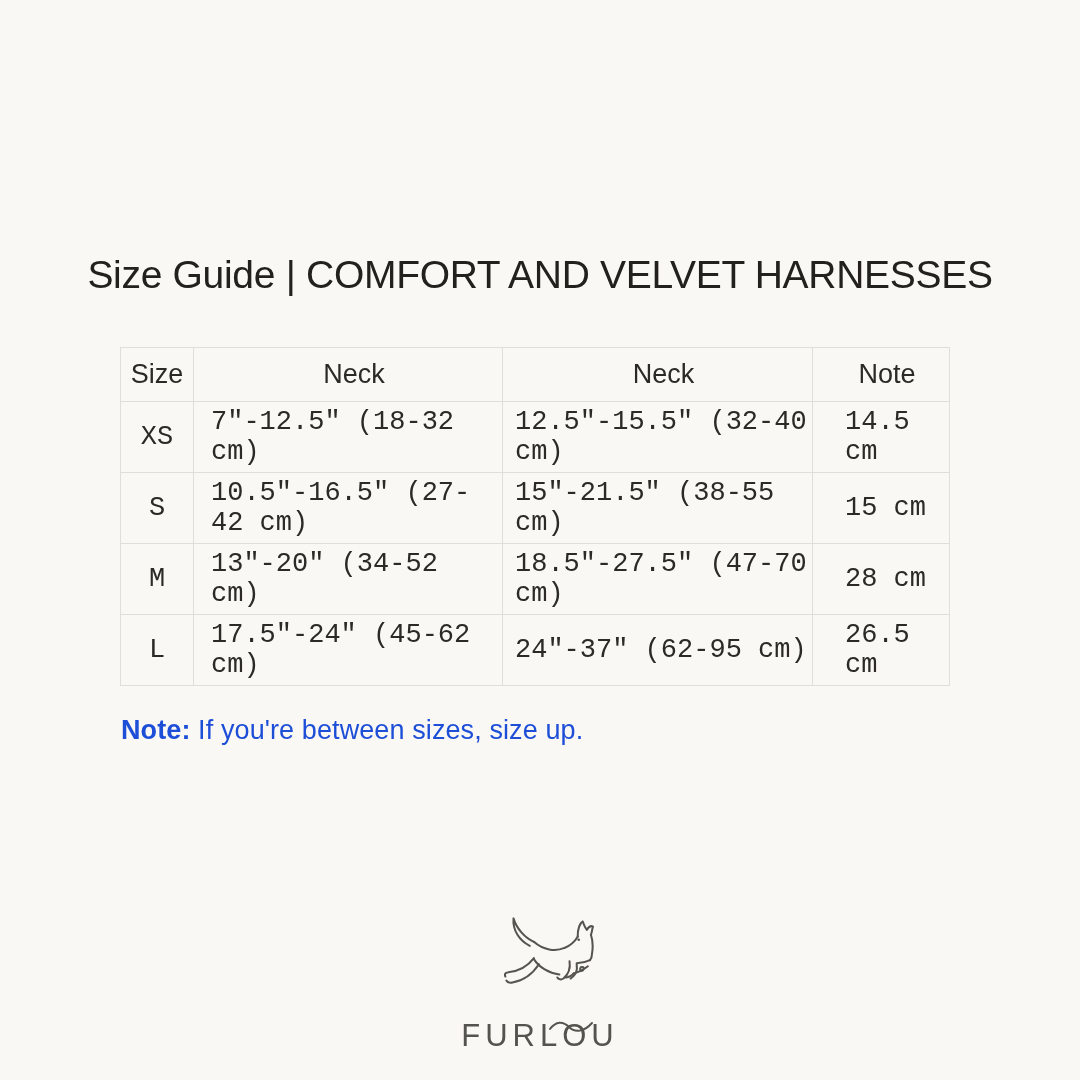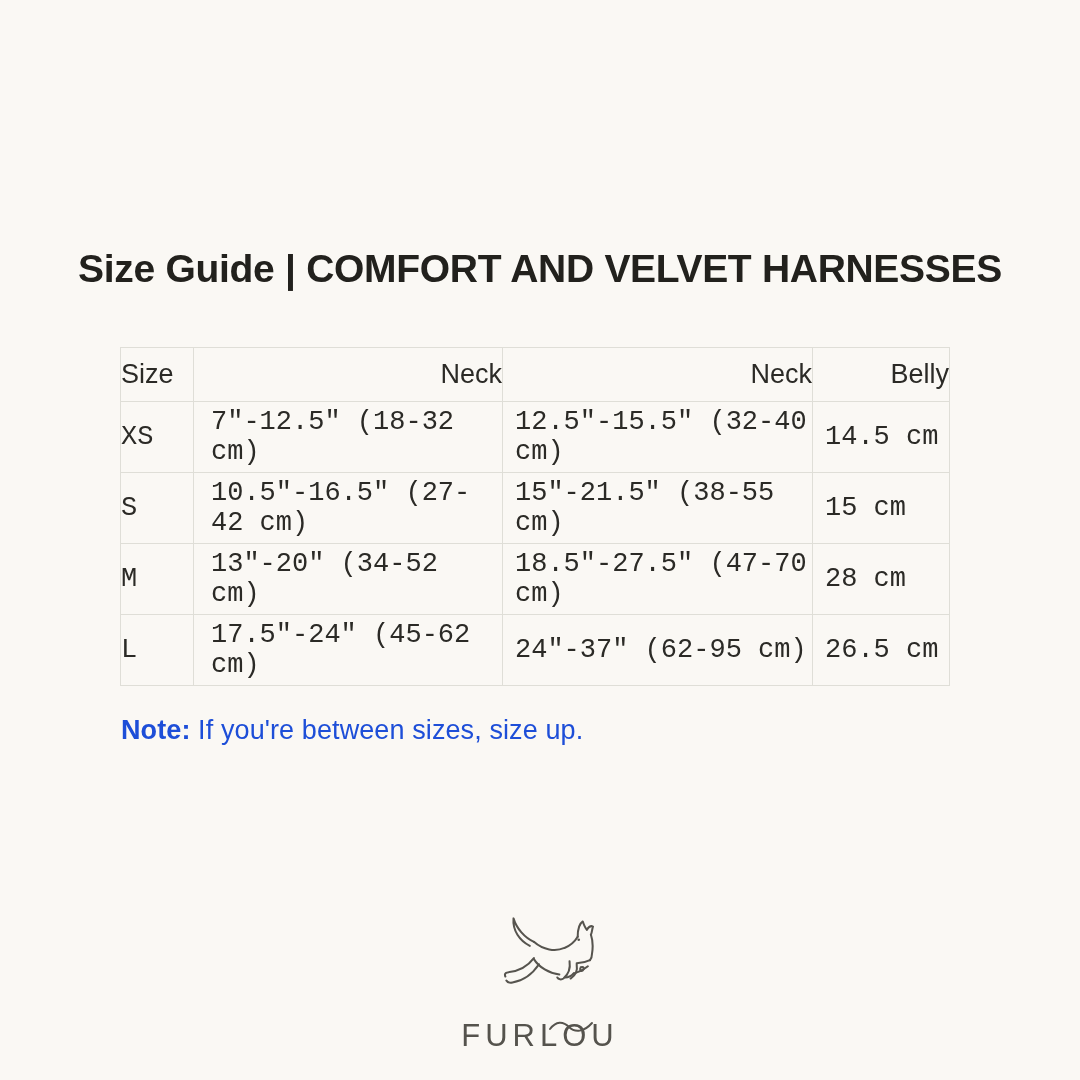--- a/index.html
+++ b/index.html
@@ -12,26 +12,26 @@
     position: relative;
     width: 1080px;
     height: 1080px;
     background: #faf8f4;
     overflow: hidden;
   }
 
   
   .title {
     position: absolute;
-    top: 246px;
+    top: 252px;
     left: 0;
     width: 1080px;
     text-align: center;
     font-size: 39px;
-    font-weight: 700;
+    font-weight: 400;
     letter-spacing: -0.3px;
     color: #22211d;
     line-height: 1.2;
   }
 
   
   .size-table {
     position: absolute;
     left: 120px;
     top: 347px;
@@ -40,26 +40,26 @@
     table-layout: fixed;
     font-size: 27px;
     color: #2b2a26;
   }
   .size-table th, .size-table td {
     border: 1px solid #dfded7;
     vertical-align: middle;
     font-weight: 400;
     background: transparent;
   }
-  .size-table th { height: 54px; padding-left: 12px; text-align: right; }
+  .size-table th { height: 54px; padding-left: 12px; text-align: center; }
   .size-table td { height: 71px; padding-left: 12px; text-align: left; font-family: Liberation Mono, monospace; }
-  .size-table th.col-size, .size-table td.col-size { text-align: left; padding-left: 0; }
+  .size-table th.col-size, .size-table td.col-size { text-align: center; padding-left: 0; }
   .size-table td.col-neck  { padding-left: 17px; }
   .size-table td.col-chest { padding-left: 12px; }
-  .size-table td.col-belly { padding-left: 12px; }
+  .size-table td.col-belly { padding-left: 32px; }
 
   
   .note {
     position: absolute;
     left: 121px;
     top: 715px;
     font-size: 27px;
     color: #1d4ed8;
     letter-spacing: 0.1px;
   }
@@ -102,21 +102,21 @@
       <col style="width:73px">
       <col style="width:309px">
       <col style="width:310px">
       <col style="width:137px">
     </colgroup>
     <thead>
       <tr>
         <th class="col-size">Size</th>
         <th class="col-neck">Neck</th>
         <th class="col-chest">Neck</th>
-        <th class="col-belly">Belly</th>
+        <th class="col-belly">Note</th>
       </tr>
     </thead>
     <tbody>
       <tr>
         <td class="col-size">XS</td>
         <td class="col-neck">7"-12.5" (18-32 cm)</td>
         <td class="col-chest">12.5"-15.5" (32-40 cm)</td>
         <td class="col-belly">14.5 cm</td>
       </tr>
       <tr>

